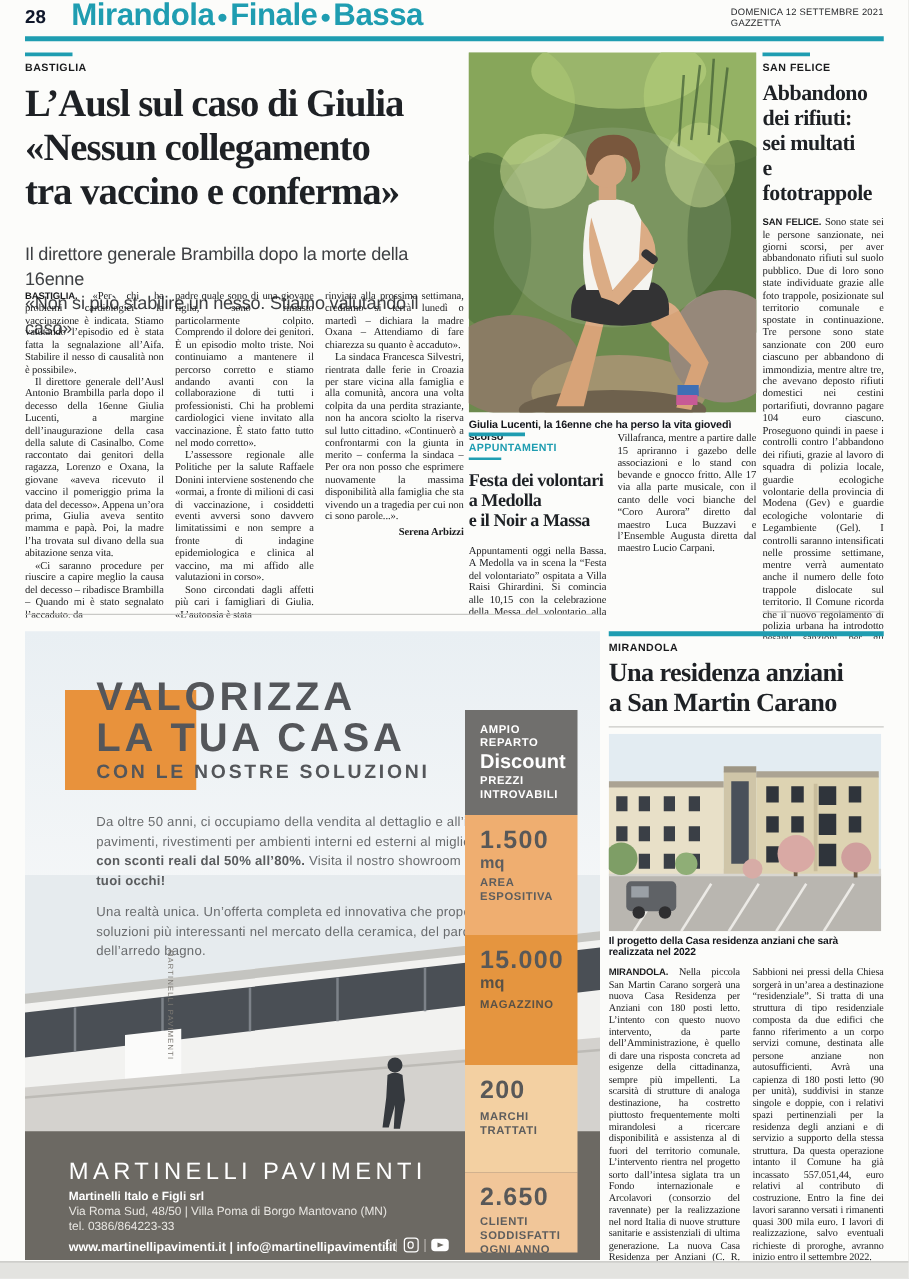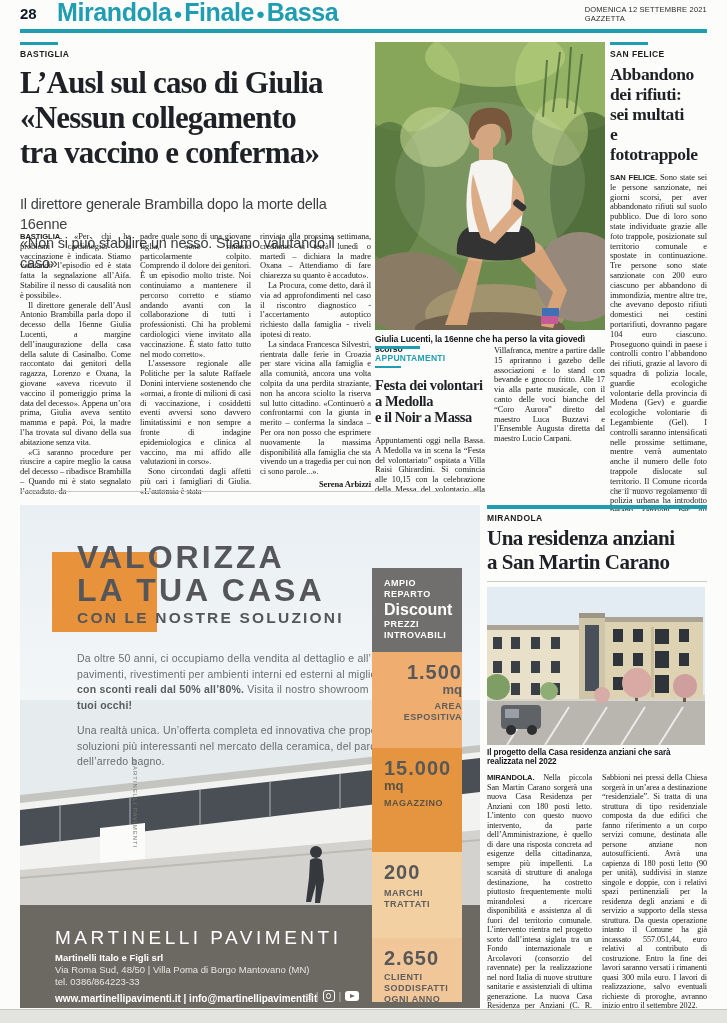--- a/index.html
+++ b/index.html
@@ -84,21 +84,21 @@
                         border:1.2px solid #fff;border-radius:50%;}
   .ad-social .yt{display:inline-block;width:14px;height:10px;background:#fff;border-radius:3px;position:relative;}
   .ad-social .yt::after{content:"";position:absolute;left:5px;top:2.5px;border-left:5px solid #6c6963;
                         border-top:2.7px solid transparent;border-bottom:2.7px solid transparent;}
   .stats{position:absolute;left:352px;top:63px;width:90px;color:#fff;}
   .stat{box-sizing:border-box;width:90px;padding:10px 0 0 12px;}
   .stat .tiny{font-size:9px;font-weight:bold;line-height:11px;letter-spacing:0.5px;}
   .stat .big{font-size:20px;font-weight:bold;letter-spacing:1px;line-height:21px;}
   .stat .mid{font-size:13px;font-weight:bold;line-height:14px;}
   .s0{height:84px;background:#706f6d;}
-  .s1{height:96px;background:#efae70;color:#5d5d5d;text-align:right;}
+  .s1{height:96px;background:#efae70;color:#5d5d5d;}
   .s2{height:104px;background:#e5953f;color:#5a5145;}
   .s3{height:86px;background:#f3d0a2;color:#5d5d5d;}
   .s4{height:64px;background:#f1c699;color:#5d5d5d;}
   .s1 .big,.s2 .big,.s3 .big,.s4 .big{color:#585858;}
   .vsign{position:absolute;left:112px;top:255px;writing-mode:vertical-rl;font-size:6px;
          letter-spacing:1px;color:#7d7a74;}
   
   .bottom-strip{position:absolute;left:0;top:1009px;width:727px;height:14px;
                 background:#e3e3e0;border-top:1px solid #c5c5c2;}
 </style>
@@ -135,21 +135,20 @@
         <p class="ind">Il direttore generale dell’Ausl Antonio Brambilla parla dopo il decesso della 16enne Giulia Lucenti, a margine dell’inaugurazione della casa della salute di Casinalbo. Come raccontato dai genitori della ragazza, Lorenzo e Oxana, la giovane «aveva ricevuto il vaccino il pomeriggio prima la data del decesso». Appena un’ora prima, Giulia aveva sentito mamma e papà. Poi, la madre l’ha trovata sul divano della sua abitazione senza vita.</p>
         <p class="ind">«Ci saranno procedure per riuscire a capire meglio la causa del decesso – ribadisce Brambilla – Quando mi è stato segnalato l’accaduto, da</p>
       </div>
       <div class="col">
         <p>padre quale sono di una giovane figlia, sono rimasto particolarmente colpito. Comprendo il dolore dei genitori. È un episodio molto triste. Noi continuiamo a mantenere il percorso corretto e stiamo andando avanti con la collaborazione di tutti i professionisti. Chi ha problemi cardiologici viene invitato alla vaccinazione. È stato fatto tutto nel modo corretto».</p>
         <p class="ind">L’assessore regionale alle Politiche per la salute Raffaele Donini interviene sostenendo che «ormai, a fronte di milioni di casi di vaccinazione, i cosiddetti eventi avversi sono davvero limitatissimi e non sempre a fronte di indagine epidemiologica e clinica al vaccino, ma mi affido alle valutazioni in corso».</p>
         <p class="ind">Sono circondati dagli affetti più cari i famigliari di Giulia. «L’autopsia è stata</p>
       </div>
       <div class="col">
         <p>rinviata alla prossima settimana, crediamo si terrà lunedì o martedì – dichiara la madre Oxana – Attendiamo di fare chiarezza su quanto è accaduto».</p>
-        <p class="ind">La Procura, come detto, darà il via ad approfondimenti nel caso il riscontro diagnostico - l’accertamento autoptico richiesto dalla famiglia - riveli ipotesi di reato.</p>
         <p class="ind">La sindaca Francesca Silvestri, rientrata dalle ferie in Croazia per stare vicina alla famiglia e alla comunità, ancora una volta colpita da una perdita straziante, non ha ancora sciolto la riserva sul lutto cittadino. «Continuerò a confrontarmi con la giunta in merito – conferma la sindaca – Per ora non posso che esprimere nuovamente la massima disponibilità alla famiglia che sta vivendo un a tragedia per cui non ci sono parole...».</p>
         <span class="sig">Serena Arbizzi</span>
       </div>
     </div>
   </div>
 
   <div class="center">
     <svg class="photo1" viewBox="0 0 230 288" xmlns="http://www.w3.org/2000/svg">
       <rect width="230" height="288" fill="#6d8a4e"></rect>
       <ellipse cx="30" cy="40" rx="55" ry="50" fill="#89a85c" opacity="0.9"></ellipse>

